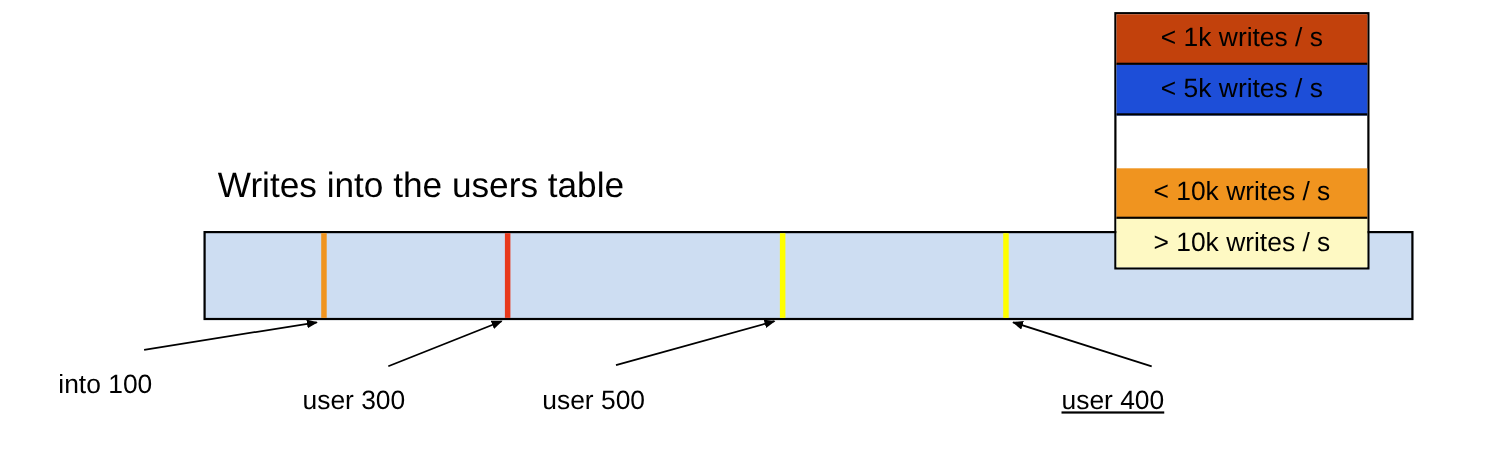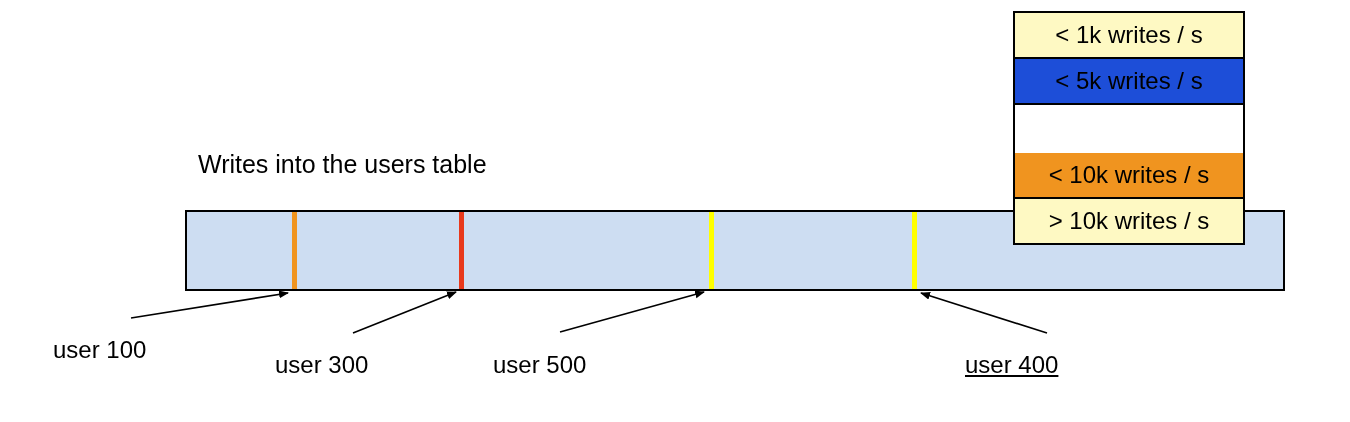--- a/index.html
+++ b/index.html
@@ -12,21 +12,21 @@
     position: relative;
     width: 1350px;
     height: 422px;
     background: #ffffff;
     overflow: hidden;
   }
   .title {
     position: absolute;
     left: 198px;
     top: 150px;
-    font-size: 25px;
+    font-size: 32px;
     color: #000000;
     white-space: nowrap;
   }
   .write-strip {
     position: absolute;
     left: 185px;
     top: 210px;
     width: 1096px;
     height: 77px;
     border: 2px solid #000000;
@@ -79,27 +79,27 @@
   <div class="title">Writes into the users table</div>
 
   <div class="write-strip" style="background: rgb(205, 221, 242);">
     <div class="stripe" style="left: calc(9.8% - 2.5px); background: rgb(240, 148, 31);"></div>
     <div class="stripe" style="left: calc(25% - 2.5px); background: rgb(232, 57, 28);"></div>
     <div class="stripe" style="left: calc(47.9% - 2.5px); background: rgb(255, 255, 0);"></div>
     <div class="stripe" style="left: calc(66.4% - 2.5px); background: rgb(255, 255, 0);"></div>
   </div>
 
   <div class="legend">
-    <div class="legend-row" style="background: #fef9c3;">&lt; 1k writes / s</div>
+    <div class="legend-row" style="background: #c2410c;">&lt; 1k writes / s</div>
     <div class="legend-row" style="background: #1d4ed8;">&lt; 5k writes / s</div>
     <div class="legend-row" style="background: rgb(240, 148, 31); margin-top: 48px;">&lt; 10k writes / s</div>
     <div class="legend-row" style="background: #fef9c3;">&gt; 10k writes / s</div>
   </div>
 
-  <div class="user-label" style="left:53px;  top:336px;">user 100</div>
+  <div class="user-label" style="left:53px;  top:336px;">into 100</div>
   <div class="user-label" style="left:275px; top:351px;">user 300</div>
   <div class="user-label" style="left:493px; top:351px;">user 500</div>
   <div class="user-label" style="left:965px; top:351px;text-decoration:underline;">user 400</div>
 
   <svg class="arrow-overlay" viewBox="0 0 1350 422" xmlns="http://www.w3.org/2000/svg">
     <defs>
       <marker id="ah" markerWidth="12" markerHeight="10" refX="9" refY="4" orient="auto" markerUnits="userSpaceOnUse">
         <path d="M0,0 L10,4 L0,8 z" fill="#000000"></path>
       </marker>
     </defs>

